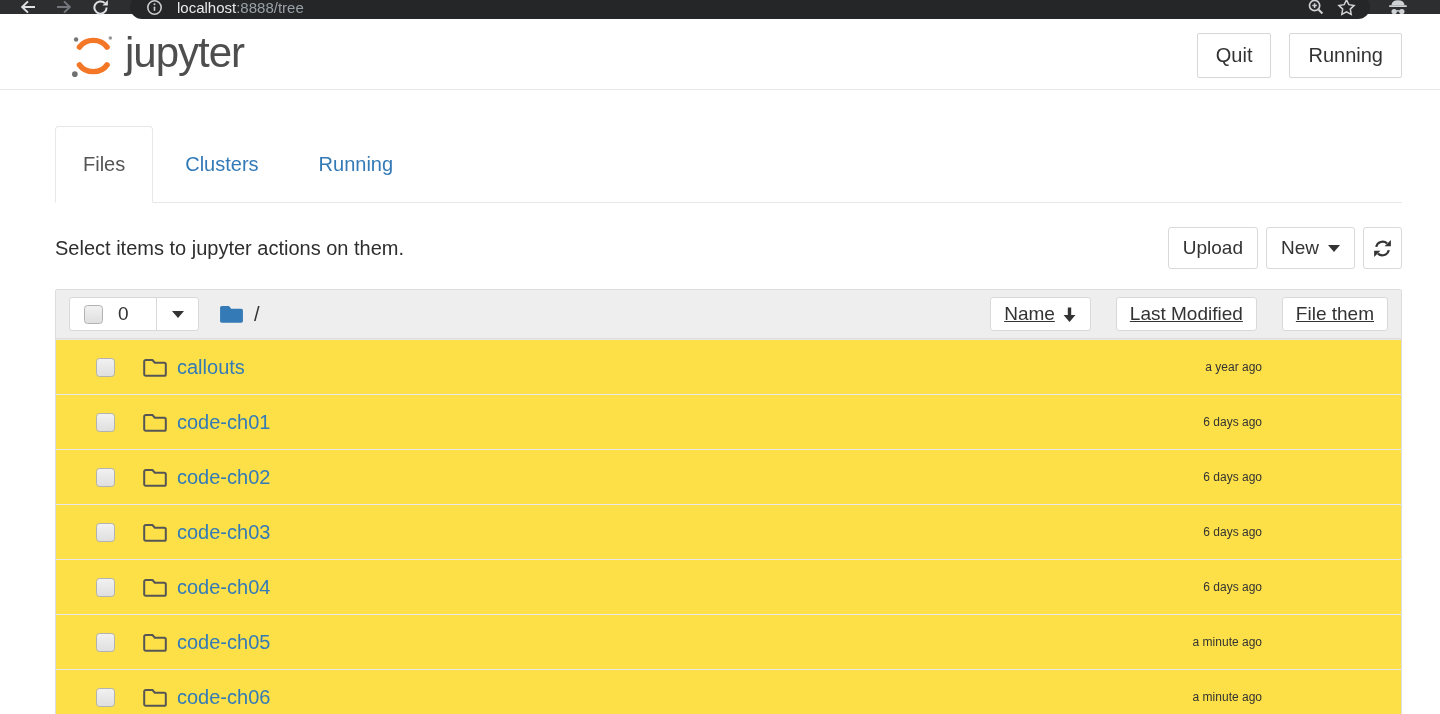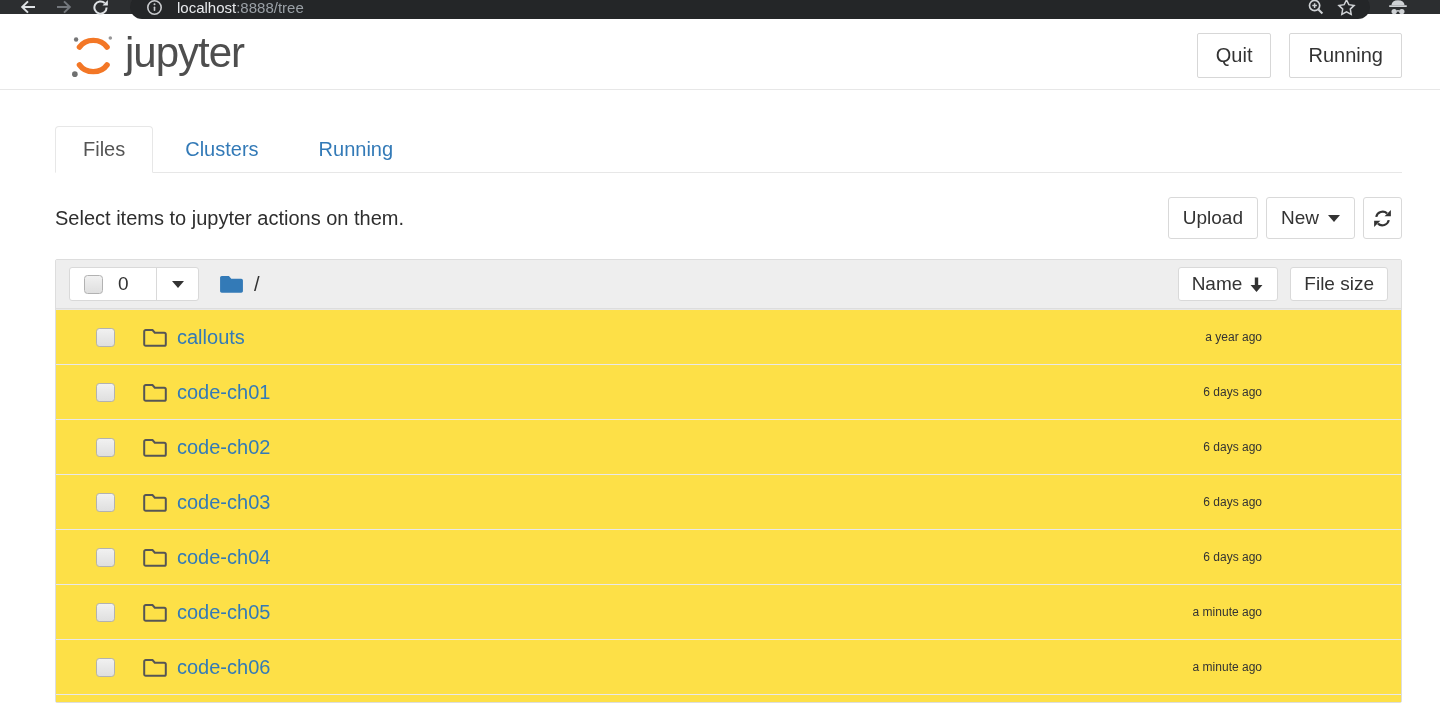--- a/index.html
+++ b/index.html
@@ -20,42 +20,42 @@
   .jp-header { height: 76px; display: flex; align-items: center; padding: 8px 38px 0 70px; border-bottom: 1px solid #e7e7e7; background: #fff; gap: 44px; }
   .logo { display: flex; align-items: center; gap: 9px; cursor: pointer; }
   .logo-text { font-size: 42px; color: #4e4e4e; letter-spacing: -1px; line-height: 1; padding-bottom: 6px; }
   .header-buttons { margin-left: auto; display: flex; gap: 18px; }
   .btn-plain { background: #fff; border: 1px solid #d7d7d7; border-radius: 2px; color: #333; font-size: 20px; padding: 10px 18px; font-family: inherit; cursor: pointer; }
 
   
   .main { margin-left: 55px; width: 1347px; }
 
   .tabs { margin-top: 36px; display: flex; border-bottom: 1px solid #e7e7e7; }
-  .tab { font-size: 20px; padding: 11px 27px; margin-bottom: -1px; margin-right: 4px; border: 1px solid transparent; border-radius: 4px 4px 0 0; cursor: pointer; }
+  .tab { font-size: 20px; padding: 26px 27px; margin-bottom: -1px; margin-right: 4px; border: 1px solid transparent; border-radius: 4px 4px 0 0; cursor: pointer; }
   .tab.active { color: #555; background: #fff; border-color: #e7e7e7; border-bottom-color: #fff; }
   .tab.inactive { color: #337ab7; }
 
   .actions-row { margin-top: 24px; display: flex; align-items: center; }
   .actions-msg { font-size: 20px; color: #2e2e2e; }
   .actions-buttons { margin-left: auto; display: flex; align-items: center; gap: 8px; }
   .btn { background: #fff; border: 1px solid #d9d9d9; border-radius: 3px; color: #333; font-size: 19px; font-family: inherit; height: 42px; display: flex; align-items: center; padding: 0 14px; gap: 9px; cursor: pointer; }
   .btn.icon-only { padding: 0 9px; }
 
   
   .list { margin-top: 20px; border: 1px solid #ddd; border-radius: 2px; }
   .list-header { background: #eee; height: 49px; display: flex; align-items: center; padding: 0 13px; border-bottom: 1px solid #ddd; }
   .btn-group { display: flex; height: 34px; background: #fff; border: 1px solid #d9d9d9; border-radius: 3px; overflow: hidden; }
   .bg-seg1 { display: flex; align-items: center; gap: 15px; padding: 0 14px; min-width: 87px; border-right: 1px solid #d9d9d9; cursor: pointer; }
   .bg-seg2 { width: 41px; display: flex; align-items: center; justify-content: center; cursor: pointer; }
   .count { font-size: 19px; color: #333; }
   .caret { width: 0; height: 0; border-left: 6px solid transparent; border-right: 6px solid transparent; border-top: 7px solid #333; }
   .checkbox { width: 19px; height: 19px; border: 1px solid #b2b2b2; border-radius: 3.5px; background: linear-gradient(#f1f1f1, #dfdfdf); flex: 0 0 auto; cursor: pointer; }
   .breadcrumb { display: flex; align-items: center; margin-left: 19px; gap: 9px; }
   .crumb-sep { font-size: 20px; color: #333; }
-  .sort-buttons { margin-left: auto; display: flex; align-items: center; gap: 12px; }
+  .sort-buttons { margin-left: auto; display: flex; align-items: center; gap: 25px; text-decoration: underline; }
   .sort-btn { height: 34px; font-size: 19px; padding: 0 13px; gap: 7px; }
 
   .list-row { height: 55px; background: #fde047; display: flex; align-items: center; padding: 0 139px 0 40px; border-top: 1px solid #e8e8e8; }
   .list-row:first-of-type { border-top: none; }
   .row-folder-icon { margin-left: 27px; display: flex; flex: 0 0 auto; }
   .row-name { margin-left: 9px; font-size: 20px; color: #337ab7; text-decoration: none; cursor: pointer; }
   .row-modified { margin-left: auto; font-size: 12px; color: #333; }
   .list-row.partial { height: 8px; }
 
   svg { display: block; }
@@ -176,21 +176,22 @@
         </svg>
         <span class="crumb-sep">/</span>
       </div>
       <div class="sort-buttons">
         <button class="btn sort-btn">
           <span>Name</span>
           <svg width="15" height="17" viewBox="0 0 14 16">
             <path d="M5.4 1.5 h3.2 v6.9 h4 L7 15 1.4 8.4 h4 Z" fill="#333"></path>
           </svg>
         </button>
-        <button class="btn sort-btn">File size</button>
+        <button class="btn sort-btn">Last Modified</button>
+        <button class="btn sort-btn">File them</button>
       </div>
     </div>
 
     <div class="list-row">
       <span class="checkbox"></span>
       <span class="row-folder-icon">
           <svg width="26" height="21" viewBox="0 0 26 21">
             <path d="M2.2 4.6 C2.2 3.7 2.9 3 3.8 3 h6.7 l2.3 2.7 h9.4 c0.9 0 1.6 0.7 1.6 1.6 v9.9 c0 0.9 -0.7 1.6 -1.6 1.6 H3.8 c-0.9 0 -1.6 -0.7 -1.6 -1.6 Z" fill="none" stroke="#555" stroke-width="2"></path>
           </svg>
         </span>

